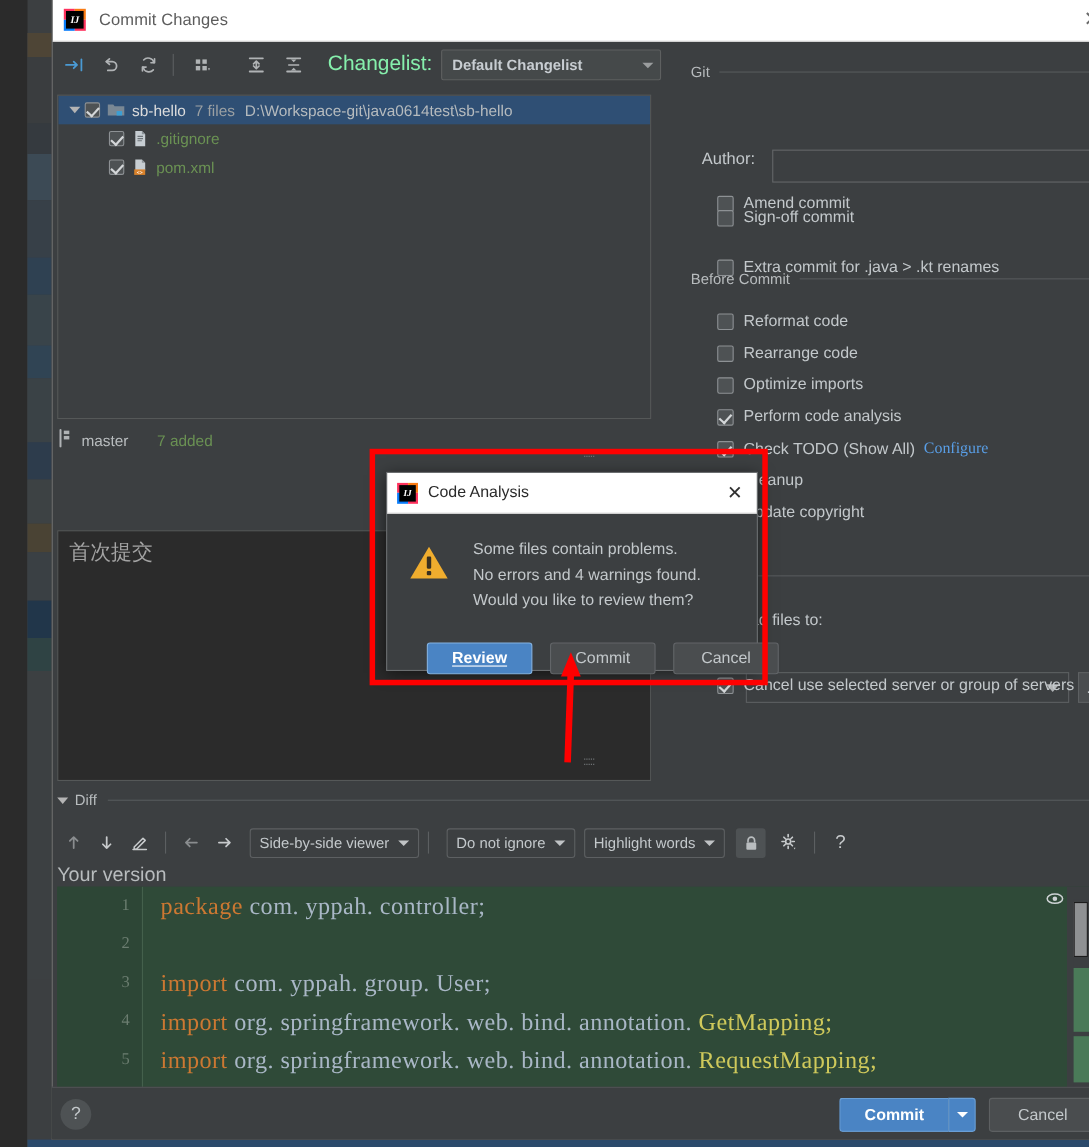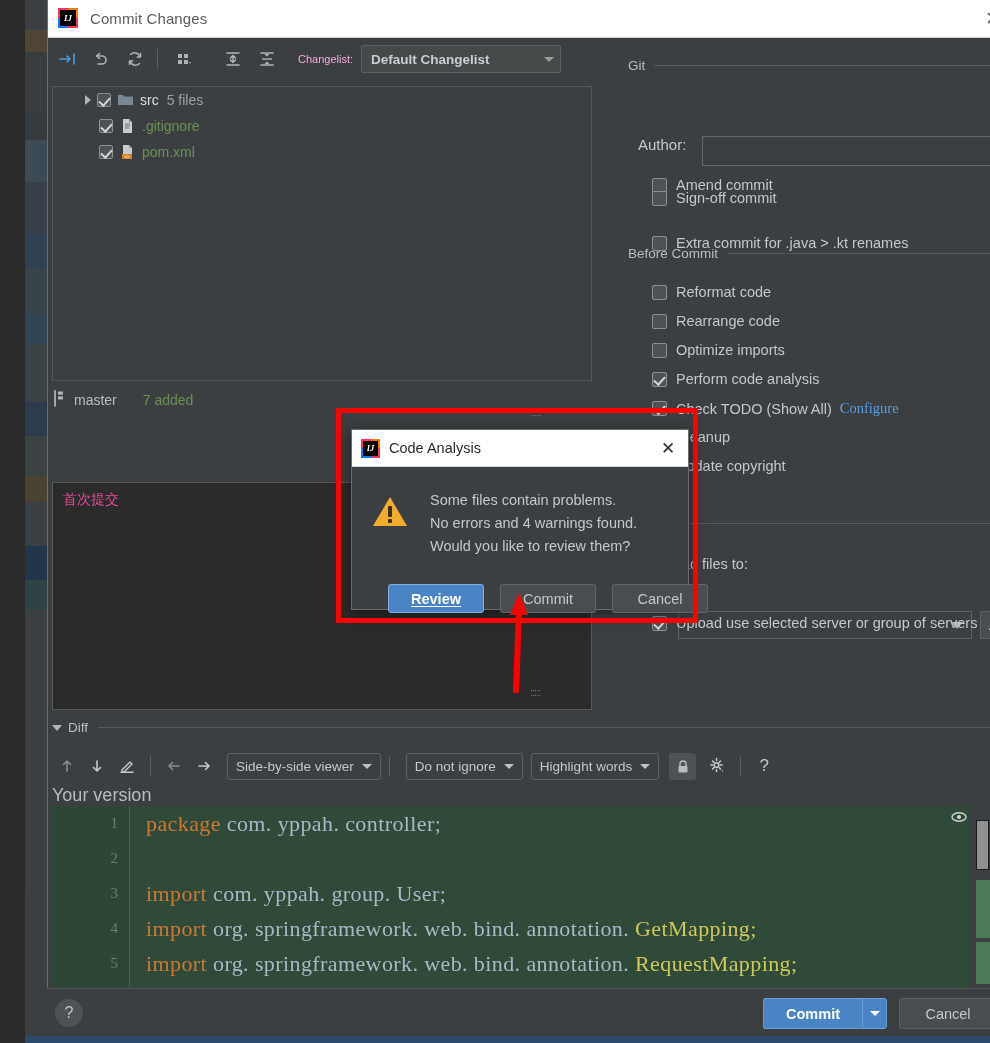--- a/index.html
+++ b/index.html
@@ -73,21 +73,21 @@
             font-weight:700; text-align:center; line-height:16px; font-family:"Liberation Serif",serif; }
 
   
   .body { position: absolute; left: 0; top: 38px; width: 968px; height: 950px; }
 
   
   .toolbar { position: absolute; left: 0; top: 0; width: 968px; height: 42px; display: flex; align-items: center; }
   .tbtn { width: 30px; height: 30px; margin-left: 4px; display: flex; align-items: center; justify-content: center; position: relative; }
   .tbtn svg { display: block; }
   .tsep { width: 1px; height: 20px; background: #5c5f61; margin: 0 7px; }
-  .cl-label { color: #f9a8d4; font-size: 11px; margin-left: 16px; }
+  .cl-label { color: #86efac; font-size: 19px; margin-left: 16px; }
   .cl-combo {
     margin-left: 8px; width: 200px; height: 28px; background: #45494a;
     border: 1px solid #5e6060; border-radius: 2px;
     display: flex; align-items: center; padding: 0 6px 0 9px; position: relative;
   }
   .cl-combo .val { color: #c8cdd2; font-size: 13.5px; font-weight: bold; flex: 1; }
   .caret { width: 0; height: 0; border-left: 5px solid transparent; border-right: 5px solid transparent;
            border-top: 5px solid #9a9d9e; }
 
   
@@ -122,21 +122,21 @@
   .branch-added { color: #6a9153; margin-left: 26px; }
 
   
   .cm-head { position: absolute; left: 4px; top: 425px; width: 540px; display: flex; align-items: center; }
   .cm-head .lbl { color: #b8bcbe; font-size: 13.5px; white-space: nowrap; }
   .cm-head .rule { flex: 1; height: 1px; background: #565a5c; margin-left: 10px; }
   .cm-box {
     position: absolute; left: 4px; top: 444px; width: 540px; height: 228px;
     background: #2b2b2b; border: 1px solid #555858;
   }
-  .cm-box .txt { color: #ec4899; font-size: 14px; padding: 8px 10px; line-height: 1.25; }
+  .cm-box .txt { color: #a3a3a3; font-size: 19px; padding: 8px 10px; line-height: 1.25; }
 
   
   .sec-head { position: absolute; display: flex; align-items: center; width: 400px; }
   .sec-head .lbl { color: #b8bcbe; font-size: 13.5px; white-space: nowrap; }
   .sec-head .rule { flex: 1; height: 1px; background: #565a5c; margin-left: 9px; }
   .row-cb { position: absolute; display: flex; align-items: center; font-size: 14.5px; color: #c3c8cb; }
   .row-cb .cb { margin-right: 9px; width: 15px; height: 15px; }
   .underl { text-decoration: underline; text-decoration-color: #c3c8cb; text-underline-offset: 2px; }
   .lnk { color: #599ee6; margin-left: 8px; font-family: Liberation Serif, serif; }
 
@@ -344,34 +344,36 @@
         </div>
         <div class="cl-label">Changelist:</div>
         <div class="cl-combo">
           <span class="val">Default Changelist</span>
           <span class="caret"></span>
         </div>
       </div>
 
       <div class="tree">
 
-
-        <div class="trow indent1">
+        <div class="trow sel">
           <span class="tw">
-              <span class="tri-r"></span>
+              <span class="tri-d"></span>
             </span>
           <span class="cb on"></span>
           <span class="ficon">
             <svg width="17" height="16" viewBox="0 0 17 16">
                 <path d="M1 3h5l1.2 1.6H16V13H1z" fill="#7a8894"></path>
+                <rect x="9" y="9" width="5" height="4" fill="#3b9fd4"></rect>
               </svg>
           </span>
-          <span class="t-name">src</span>
-          <span class="t-sub">5 files</span>
-        </div>
+          <span class="t-name">sb-hello</span>
+          <span class="t-sub">7 files</span>
+          <span class="t-path">D:\Workspace-git\java0614test\sb-hello</span>
+        </div>
+
 
         <div class="trow indent2">
           <span class="cb on"></span>
           <span class="ficon">
             <svg width="17" height="16" viewBox="0 0 17 16">
                 <path d="M4 1h6l3 3v11H4z" fill="#c6cdd2"></path>
                 <path d="M10 1l3 3h-3z" fill="#8b9298"></path>
                 <path d="M6 6h5M6 8h5M6 10h4" stroke="#6d7479" stroke-width="1"></path>
               </svg>
           </span>
@@ -472,21 +474,21 @@
       <div class="row-cb" style="left:604px; top:518px;">
         <span>Upload files to:</span>
       </div>
       <div class="upload-combo">
         <span></span>
         <span class="caret"></span>
       </div>
       <div class="ellipsis-btn">...</div>
       <div class="row-cb" style="left:604px; top:577px;">
         <span class="cb on"></span>
-        <span>Upload use selected server or group of servers</span>
+        <span>Cancel use selected server or group of servers</span>
       </div>
 
       <div class="diff-head">
         <span class="tri"></span>
         <span class="lbl">Diff</span>
         <span class="rule"></span>
       </div>
       <div class="grip" style="left:482px; top:368px;">:::::</div>
       <div class="grip" style="left:482px; top:648px;">:::::</div>
 

